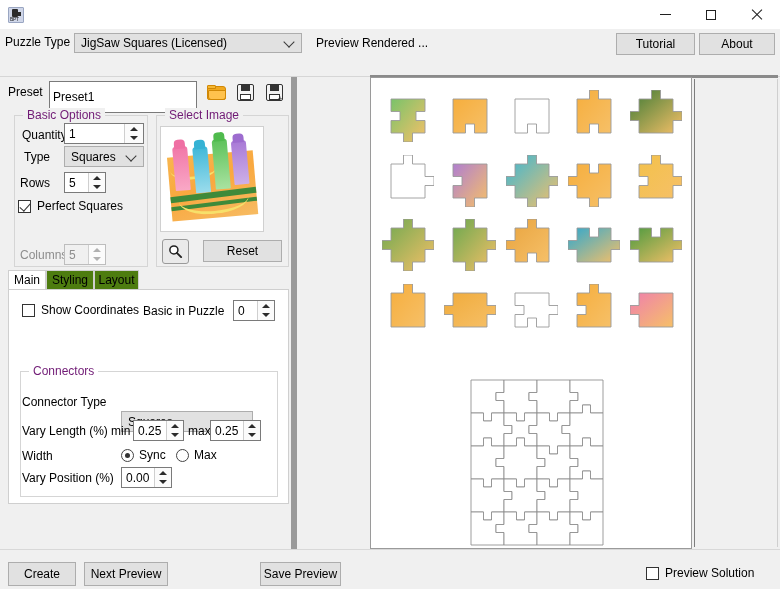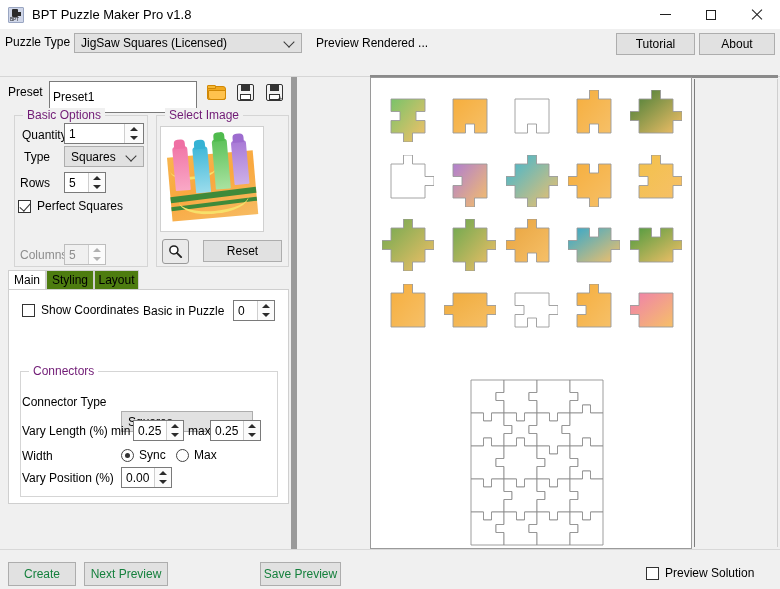--- a/index.html
+++ b/index.html
@@ -267,37 +267,36 @@
     position:absolute; left:90px; top:292px; width:140px; height:175px;
   }
 
   
   .bottombar {
     position:absolute; left:0; top:549px; width:780px; height:40px; background:#f0f0f0;
   }
   .bottombar .topline { position:absolute; left:0; top:0; width:780px; height:1px; background:#d8d8d8; }
   .botbtn {
     position:absolute; height:24px; background:#e1e1e1; border:1px solid #adadad;
-    font-size:12px; display:flex; align-items:center; justify-content:center; color:#15803d;
+    font-size:12px; display:flex; align-items:center; justify-content:center; color:#000000;
   }
   #create-button       { left:8px;   top:562px; width:68px; }
   #next-preview-button { left:84px;  top:562px; width:84px; }
   #save-preview-button { left:260px; top:562px; width:81px; }
   #preview-solution-check { left:646px; top:566px; }
 </style>
 </head>
 <body>
 
 <div class="titlebar">
   <span class="app-icon">
     <span class="pc"></span>
       <span class="pc2"></span>
       <span class="bpt">BPT</span>
   </span>
-  <span class="title-text">BPT Puzzle Maker Pro v1.8</span>
   <span class="winbtns">
     <span class="winbtn">
         <span class="glyph-min"></span>
       </span>
     <span class="winbtn">
         <span class="glyph-max"></span>
       </span>
     <span class="winbtn">
         <span class="glyph-close"></span>
       </span>

